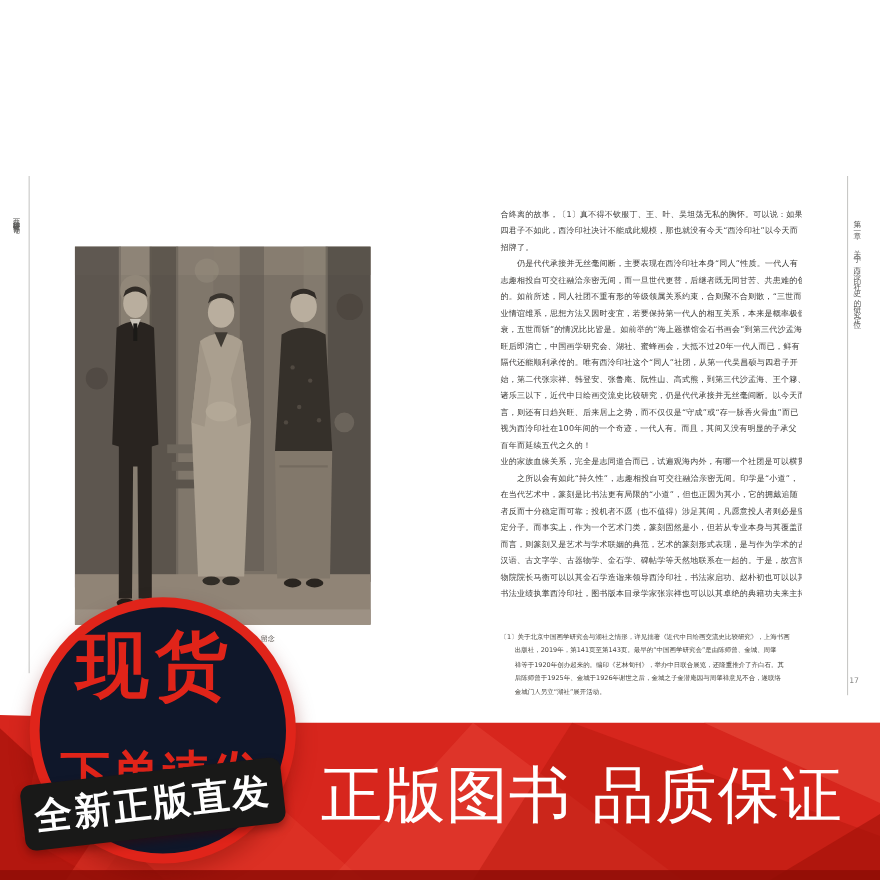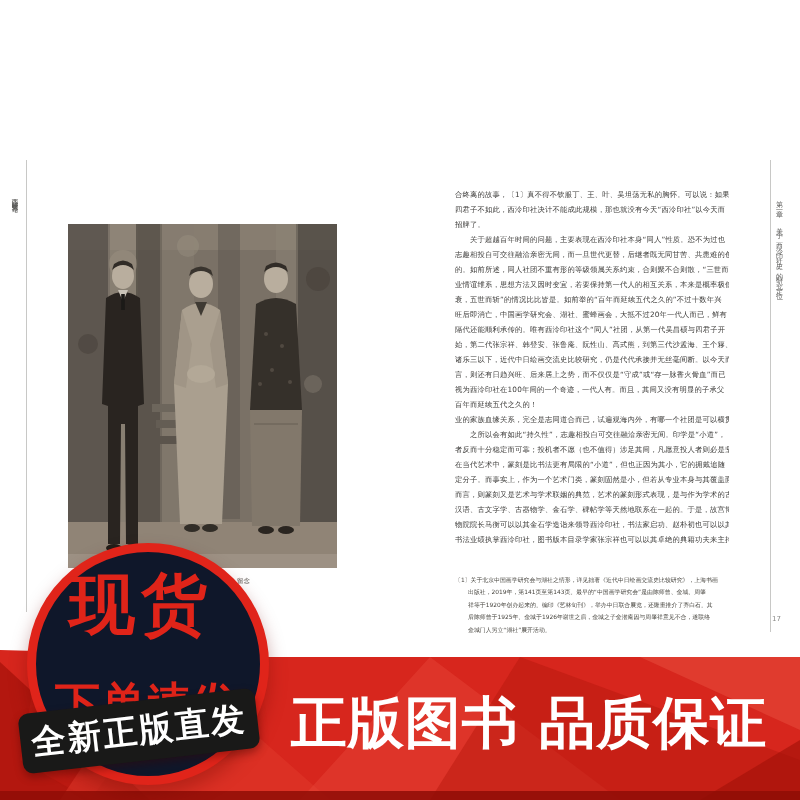--- a/index.html
+++ b/index.html
@@ -55,21 +55,21 @@
   }
   .black-band{
     position:absolute;left:20px;top:701px;width:238px;height:60px;
     background:#191918;border-radius:10px;transform:rotate(-6.5deg);
     display:flex;align-items:center;justify-content:center;z-index:6;
     box-shadow:0 4px 8px rgba(60,4,2,.4);
   }
   .black-band span{font-size:34px;font-weight:900;color:#fff;letter-spacing:2px;white-space:nowrap;}
   .bottom-banner-text{
     position:absolute;left:258px;top:686px;width:542px;text-align:center;
-    font-size:56px;font-weight:700;color:#ffffff;letter-spacing:1px;
+    font-size:56px;font-weight:400;color:#ffffff;letter-spacing:1px;
     white-space:nowrap;z-index:4;
   }
 </style>
 </head>
 <body>
 
 <div class="rule rule-left"></div>
 <div class="v-text left-title">西泠印社史研究导论</div>
 
 <div class="photo">
@@ -134,36 +134,36 @@
 <div class="caption">留念</div>
 
 <div class="rule rule-right"></div>
 <div class="v-text right-chapter">第二章　关于「西泠印社史」的研究定位</div>
 <div class="pageno">17</div>
 
 <div class="body-col">
   <div class="body-line">合终离的故事，〔1〕真不得不钦服丁、王、叶、吴坦荡无私的胸怀。可以说：如果当时</div>
   <div class="body-line">四君子不如此，西泠印社决计不能成此规模，那也就没有今天“西泠印社”以今天而</div>
   <div class="body-line">招牌了。</div>
-  <div class="body-line">　　关于超越百年时间的问题，主要表现在西泠印社本身“同人”性质。恐不为过也</div>
+  <div class="body-line">　　仍是代代承接并无丝毫间断，主要表现在西泠印社本身“同人”性质。一代人有</div>
   <div class="body-line">志趣相投自可交往融洽亲密无间，而一旦世代更替，后继者既无同甘苦、共患难的创</div>
   <div class="body-line">的。如前所述，同人社团不重有形的等级领属关系约束，合则聚不合则散，“三世而</div>
   <div class="body-line">业情谊维系，思想方法又因时变宜，若要保持第一代人的相互关系，本来是概率极低</div>
-  <div class="body-line">衰，五世而斩”的情况比比皆是。如前举的“百年而延续五代之久的”不过十数年兴</div>
+  <div class="body-line">衰，五世而斩”的情况比比皆是。如前举的“海上题襟馆金石书画会”到第三代沙孟海</div>
   <div class="body-line">旺后即消亡，中国画学研究会、湖社、蜜蜂画会，大抵不过20年一代人而已，鲜有</div>
   <div class="body-line">隔代还能顺利承传的。唯有西泠印社这个“同人”社团，从第一代吴昌硕与四君子开</div>
   <div class="body-line">始，第二代张宗祥、韩登安、张鲁庵、阮性山、高式熊，到第三代沙孟海、王个簃、</div>
   <div class="body-line">诸乐三以下，近代中日绘画交流史比较研究，仍是代代承接并无丝毫间断。以今天而</div>
   <div class="body-line">言，则还有日趋兴旺、后来居上之势，而不仅仅是“守成”或“存一脉香火骨血”而已，</div>
   <div class="body-line">视为西泠印社在100年间的一个奇迹，一代人有。而且，其间又没有明显的子承父</div>
   <div class="body-line">百年而延续五代之久的！</div>
   <div class="body-line">业的家族血缘关系，完全是志同道合而已，试遍观海内外，有哪一个社团是可以横贯</div>
   <div class="body-line">　　之所以会有如此“持久性”，志趣相投自可交往融洽亲密无间。印学是“小道”，</div>
+  <div class="body-line">在当代艺术中，篆刻是比书法更有局限的“小道”，但也正因为其小，它的拥戴追随</div>
   <div class="body-line">者反而十分稳定而可靠；投机者不愿（也不值得）涉足其间，凡愿意投人者则必是坚</div>
-  <div class="body-line">在当代艺术中，篆刻是比书法更有局限的“小道”，但也正因为其小，它的拥戴追随</div>
   <div class="body-line">定分子。而事实上，作为一个艺术门类，篆刻固然是小，但若从专业本身与其覆盖面</div>
   <div class="body-line">而言，则篆刻又是艺术与学术联姻的典范，艺术的篆刻形式表现，是与作为学术的古</div>
   <div class="body-line">汉语、古文字学、古器物学、金石学、碑帖学等天然地联系在一起的。于是，故宫博</div>
   <div class="body-line">物院院长马衡可以以其金石学造诣来领导西泠印社，书法家启功、赵朴初也可以以其</div>
   <div class="body-line">书法业绩执掌西泠印社，图书版本目录学家张宗祥也可以以其卓绝的典籍功夫来主持</div>
 </div>
 
 <div class="footnote-col">
   <div class="fn-line">〔1〕关于北京中国画学研究会与湖社之情形，详见拙著《近代中日绘画交流史比较研究》，上海书画</div>
   <div class="fn-line fn-indent">出版社，2019年，第141页至第143页。最早的“中国画学研究会”是由陈师曾、金城、周肇</div>

